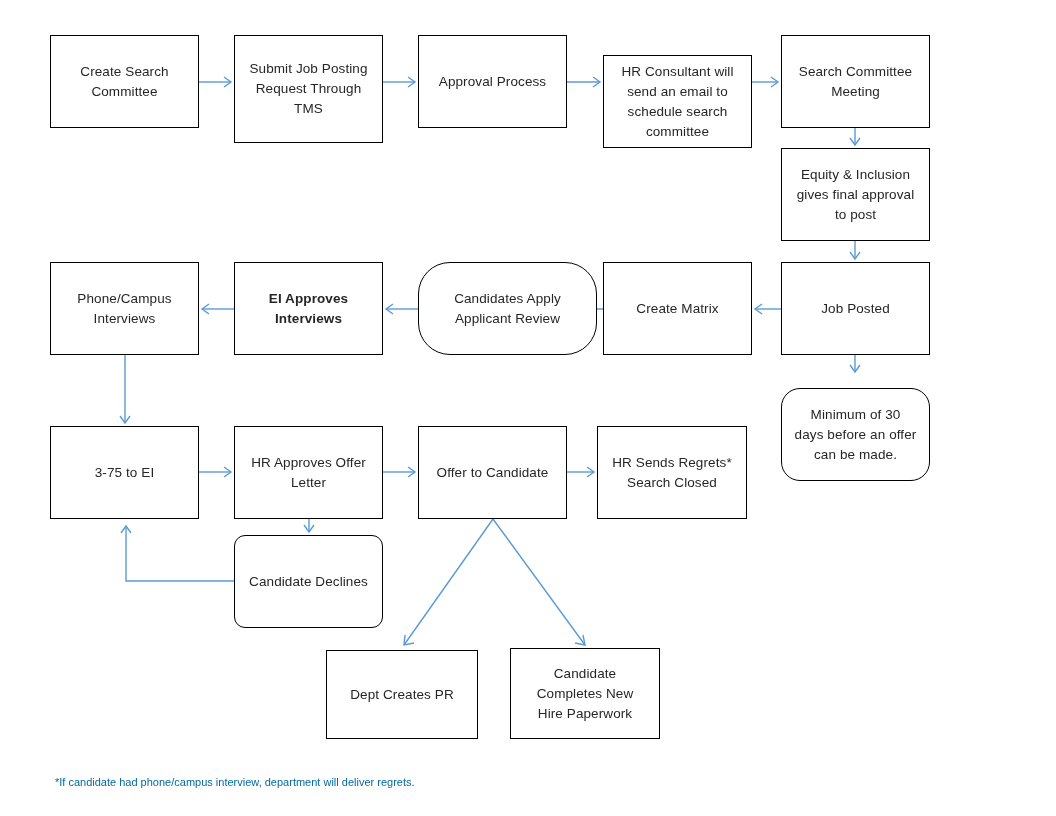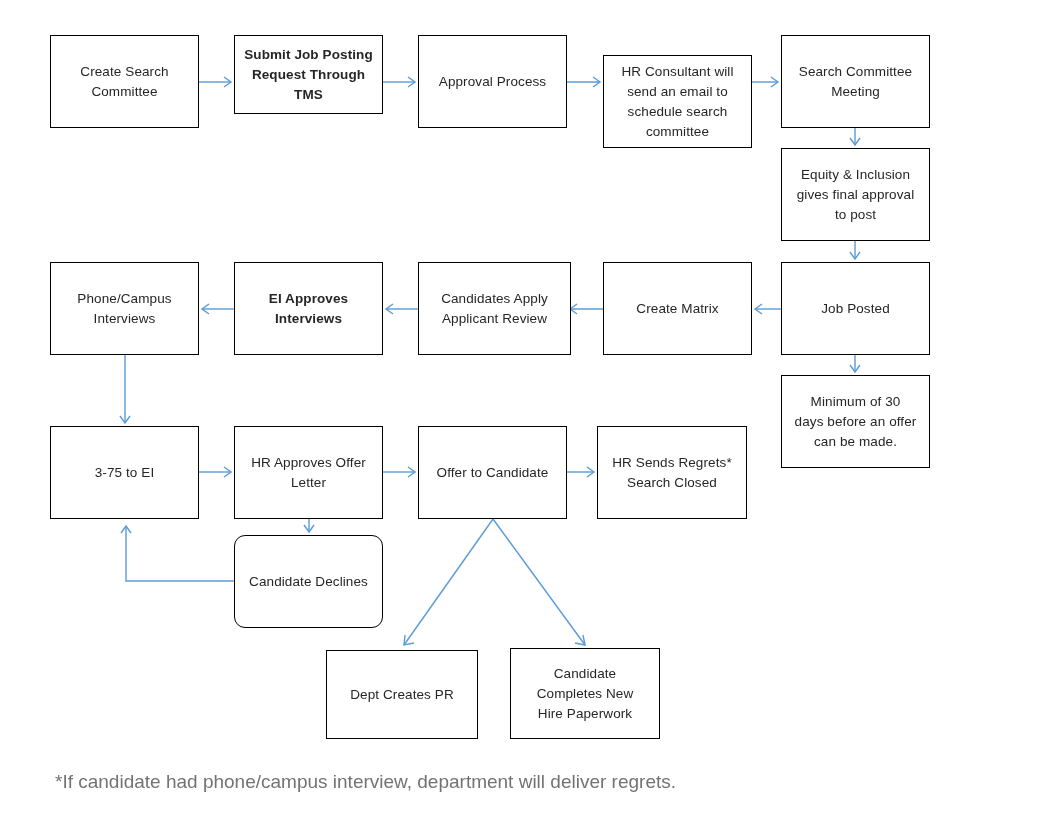--- a/index.html
+++ b/index.html
@@ -40,23 +40,23 @@
   }
   .node .node-label {
     font-size: 13.5px;
     line-height: 20px;
     color: #262626;
     white-space: pre-line;
     letter-spacing: 0.1px;
   }
   .footnote {
     position: absolute;
-    font-size: 19px;
+    font-size: 11px;
     line-height: 20px;
-    color: #737373;
+    color: #0369a1;
     white-space: nowrap;
   }
 </style>
 </head>
 <body>
 
 <div id="canvas">
 
   <svg id="arrow-layer" width="1056" height="816" viewBox="0 0 1056 816" xmlns="http://www.w3.org/2000/svg">
     <g stroke="#5b9bd5" stroke-width="1.4" fill="none" stroke-linecap="butt" stroke-linejoin="miter">
@@ -146,21 +146,21 @@
       </g>
 
     </g>
   </svg>
 
   <div class="node" style="left:50px;  top:35px;  width:149px; height:93px;">
     <span class="node-label">Create Search
 Committee</span>
   </div>
 
-  <div class="node" style="left:234px; top:35px;  width:149px; height:79px;font-weight:bold;">
+  <div class="node" style="left:234px; top:35px;  width:149px; height:108px;">
     <span class="node-label">Submit Job Posting
 Request Through
 TMS</span>
   </div>
 
   <div class="node" style="left:418px; top:35px;  width:149px; height:93px;">
     <span class="node-label">Approval  Process</span>
   </div>
 
   <div class="node" style="left:603px; top:35px;  width:149px; height:93px;margin-top:20px;">
@@ -178,31 +178,31 @@
   <div class="node" style="left:781px; top:148px; width:149px; height:93px;">
     <span class="node-label">Equity &amp; Inclusion
 gives final approval
 to post</span>
   </div>
 
   <div class="node" style="left:781px; top:262px; width:149px; height:93px;">
     <span class="node-label">Job Posted</span>
   </div>
 
-  <div class="node" style="left:781px; top:375px; width:149px; height:93px;">
+  <div class="node" style="left:781px; top:388px; width:149px; height:93px;border-radius:19px;">
     <span class="node-label">Minimum  of 30
 days before an offer
 can be made.</span>
   </div>
 
   <div class="node" style="left:603px; top:262px; width:149px; height:93px;">
     <span class="node-label">Create Matrix</span>
   </div>
 
-  <div class="node" style="left:418px; top:262px; width:153px; height:93px;">
+  <div class="node" style="left:418px; top:262px; width:179px; height:93px;border-radius:32px;">
     <span class="node-label">Candidates Apply
 Applicant Review</span>
   </div>
 
   <div class="node" style="left:234px; top:262px; width:149px; height:93px;font-weight:bold;">
     <span class="node-label">EI Approves
 Interviews</span>
   </div>
 
   <div class="node" style="left:50px;  top:262px; width:149px; height:93px;">

